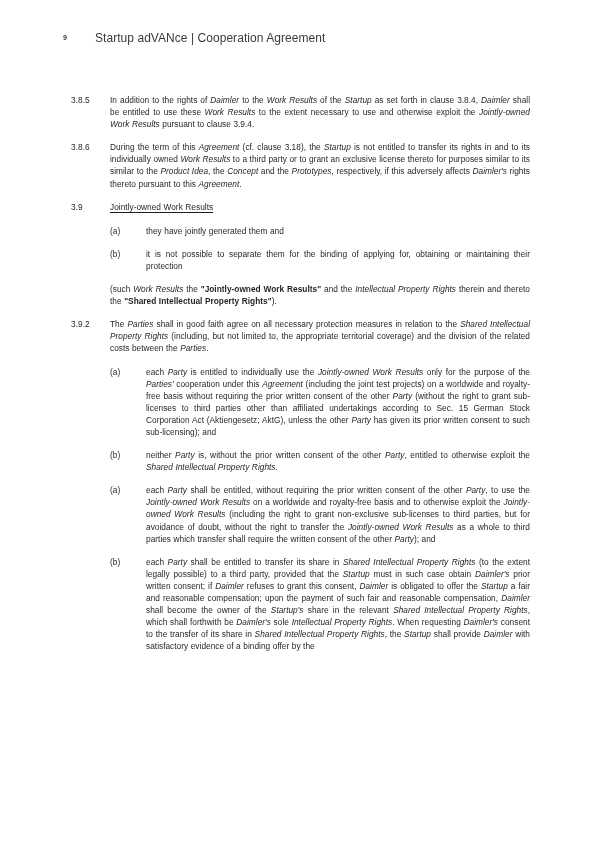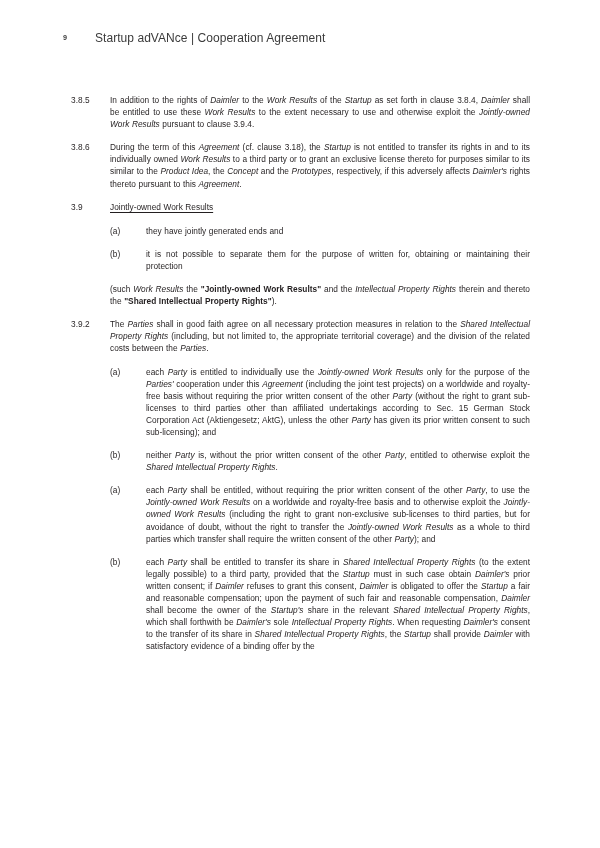--- a/index.html
+++ b/index.html
@@ -151,26 +151,26 @@
     </div>
 
     <div class="clause heading">
       <div class="clause-no">3.9</div>
       <div class="clause-body">Jointly-owned Work Results</div>
     </div>
 
 
     <div class="subitem">
       <div class="sub-marker">(a)</div>
-      <div class="sub-body">they have jointly generated ends and</div>
+      <div class="sub-body">they have jointly generated them and</div>
     </div>
 
     <div class="subitem">
       <div class="sub-marker">(b)</div>
-      <div class="sub-body">it is not possible to separate them for the purpose of written for, obtaining or maintaining their protection</div>
+      <div class="sub-body">it is not possible to separate them for the binding of applying for, obtaining or maintaining their protection</div>
     </div>
 
     <div class="indented-para">(such <i>Work Results</i> the <b>"Jointly-owned Work Results"</b> and the <i>Intellectual Property Rights</i> therein and thereto the <b>"Shared Intellectual Property Rights"</b>).</div>
 
     <div class="clause">
       <div class="clause-no">3.9.2</div>
       <div class="clause-body">The <i>Parties</i> shall in good faith agree on all necessary protection measures in relation to the <i>Shared Intellectual Property Rights</i> (including, but not limited to, the appropriate territorial coverage) and the division of the related costs between the <i>Parties</i>.</div>
     </div>
 
 

